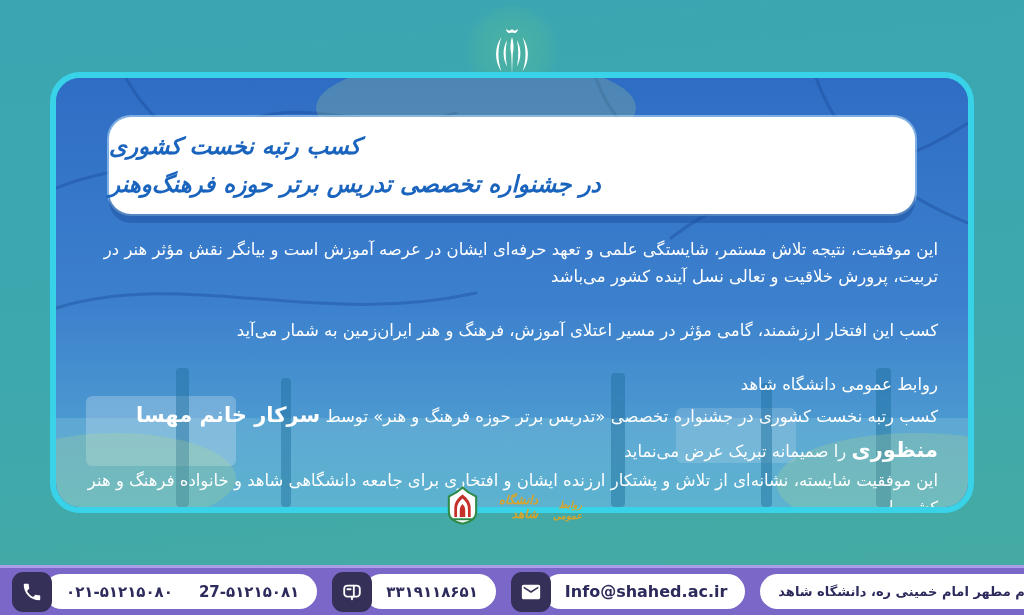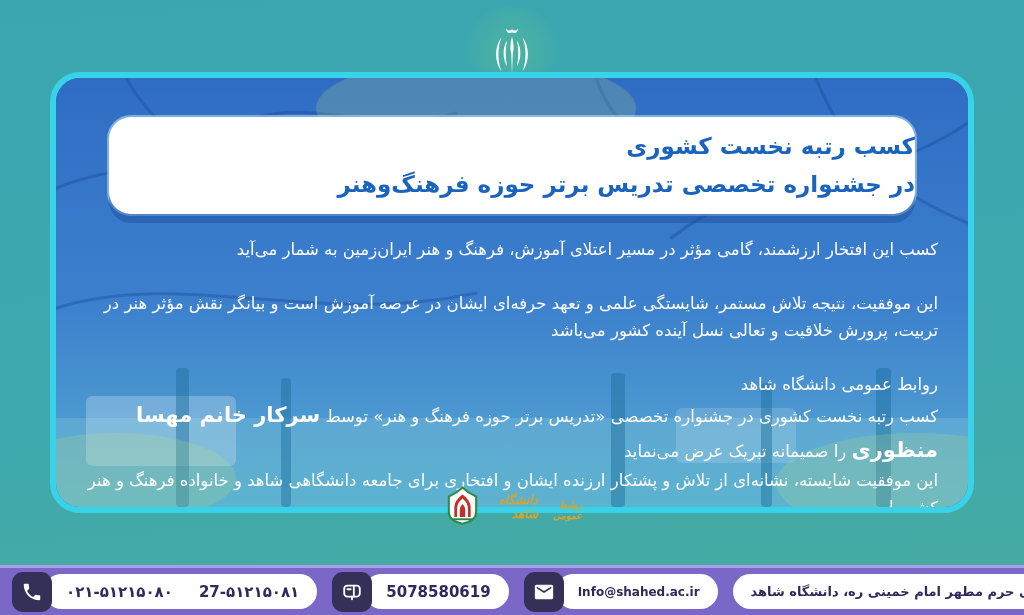--- a/index.html
+++ b/index.html
@@ -27,22 +27,22 @@
     border:6px solid #38d3e8; border-radius:30px; overflow:hidden;
     background:#2f6dc4;
   }
   .photo-bg { position:absolute; inset:0; width:100%; height:100%; }
 
   
   .title-box {
     position:absolute; top:39px; left:50%; transform:translateX(-50%);
     width:806px; height:97px; background:#ffffff; border-radius:22px;
     box-shadow:0 9px 0 rgba(23,74,153,.42), 0 0 0 2px rgba(190,225,250,.55);
-    display:flex; flex-direction:column; align-items:flex-end; justify-content:center;
-    gap:8px; text-align:center;
+    display:flex; flex-direction:column; align-items:flex-start; justify-content:center;
+    gap:8px; text-align:center;font-style:italic;
   }
   .title-line {
     direction:rtl; color:#1a64be; font-weight:bold; font-size:23px; line-height:1.3;
   }
 
   
   .body-text {
     position:absolute; top:158px; left:26px; right:30px;
     direction:rtl; text-align:right; color:#ffffff;
     font-size:16.5px; line-height:1.64;
@@ -78,21 +78,21 @@
   .pill {
     background:#ffffff; border-radius:999px; height:35px;
     display:flex; align-items:center; padding:0 18px;
     color:#2d2a5c; font-weight:bold; white-space:nowrap;
   }
   .pill.after-icon { margin-left:-8px; padding-left:22px; z-index:1; }
   .pill.before-icon { margin-right:-8px; padding-right:22px; z-index:1; }
   .phone-pill { gap:26px; font-size:15px; }
   .phone-pill span { direction:ltr; unicode-bidi:isolate; }
   .fax-pill { font-size:15px; direction:ltr; }
-  .email-pill { font-size:12px;text-align:right; }
+  .email-pill { font-size:16px;text-align:right; }
   .address-pill { font-size:13px; direction:rtl; }
 </style>
 </head>
 <body>
 
 <div class="poster">
 
   <div class="emblem-wrap">
     <svg viewBox="0 0 100 100" aria-hidden="true">
       <g fill="#ffffff">
@@ -143,22 +143,22 @@
         <ellipse cx="420" cy="30" rx="160" ry="50"></ellipse>
       </g>
     </svg>
 
     <div class="title-box">
       <div class="title-line">کسب رتبه نخست کشوری</div>
       <div class="title-line">در جشنواره تخصصی تدریس برتر حوزه فرهنگ‌وهنر</div>
     </div>
 
     <div class="body-text">
+      <p>این موفقیت، نتیجه تلاش مستمر، شایستگی علمی و تعهد حرفه‌ای ایشان در عرصه آموزش است و بیانگر نقش مؤثر هنر در تربیت، پرورش خلاقیت و تعالی نسل آینده کشور می‌باشد</p>
       <p>کسب این افتخار ارزشمند، گامی مؤثر در مسیر اعتلای آموزش، فرهنگ و هنر ایران‌زمین به شمار می‌آید</p>
-      <p>این موفقیت، نتیجه تلاش مستمر، شایستگی علمی و تعهد حرفه‌ای ایشان در عرصه آموزش است و بیانگر نقش مؤثر هنر در تربیت، پرورش خلاقیت و تعالی نسل آینده کشور می‌باشد</p>
       <div class="block">
         <div>روابط عمومی دانشگاه شاهد</div>
         <div><span>کسب رتبه نخست کشوری در جشنواره تخصصی «تدریس برتر حوزه فرهنگ و هنر» توسط </span><span class="honoree">سرکار خانم مهسا منظوری</span><span> را صمیمانه تبریک عرض می‌نماید</span></div>
         <div>این موفقیت شایسته، نشانه‌ای از تلاش و پشتکار ارزنده ایشان و افتخاری برای جامعه دانشگاهی شاهد و خانواده فرهنگ و هنر کشور است</div>
       </div>
     </div>
   </div>
 
   <div class="uni-logo">
     <svg class="shield" viewBox="0 0 60 56" aria-hidden="true">
@@ -191,21 +191,21 @@
         <svg viewBox="0 0 24 24" aria-hidden="true">
           <g fill="none" stroke="#ffffff" stroke-width="2" stroke-linecap="round">
             <rect x="3.5" y="5" width="17" height="12" rx="3.5"></rect>
             <path d="M14 5 v12"></path>
             <path d="M7 9 h3.5"></path>
             <path d="M12 17 v3"></path>
           </g>
         </svg>
       </div>
       <div class="pill after-icon fax-pill">
-        <span>5078580619</span>
+        <span>۳۳۱۹۱۱۸۶۵۱</span>
       </div>
     </div>
 
     <div class="contact-group">
       <div class="icon-sq">
         <svg viewBox="0 0 24 24" aria-hidden="true">
           <path fill="#ffffff" d="M20 4H4c-1.1 0-2 .9-2 2v12c0 1.1.9 2 2 2h16c1.1 0 2-.9 2-2V6c0-1.1-.9-2-2-2zm0 4l-8 5-8-5V6l8 5 8-5v2z"></path>
         </svg>
       </div>
       <div class="pill after-icon email-pill">

